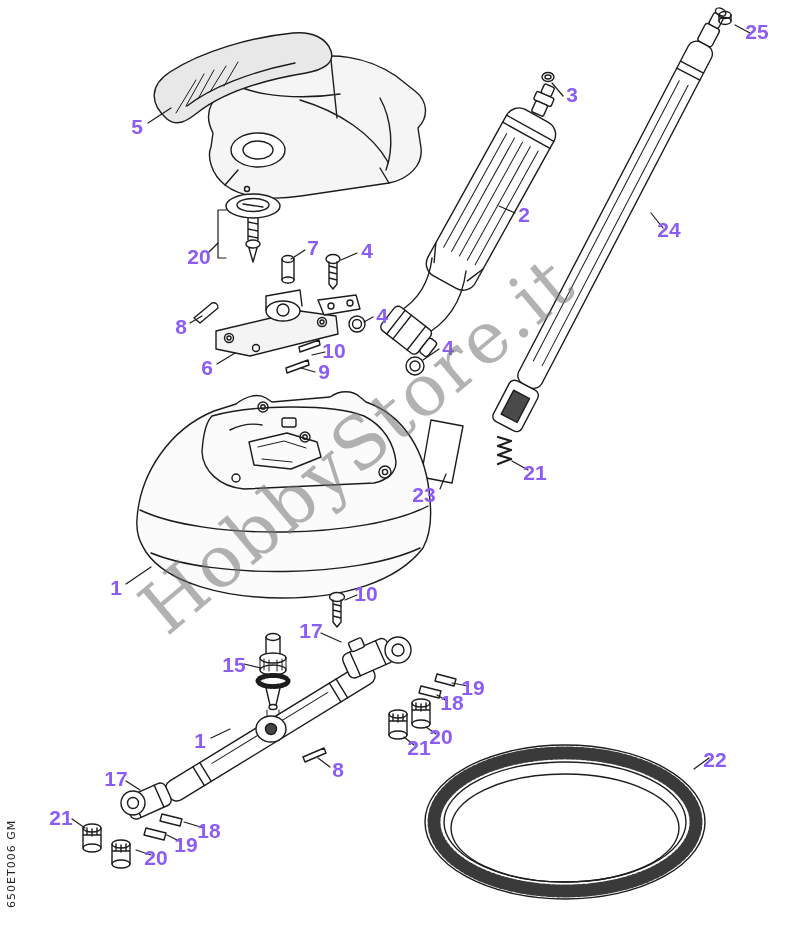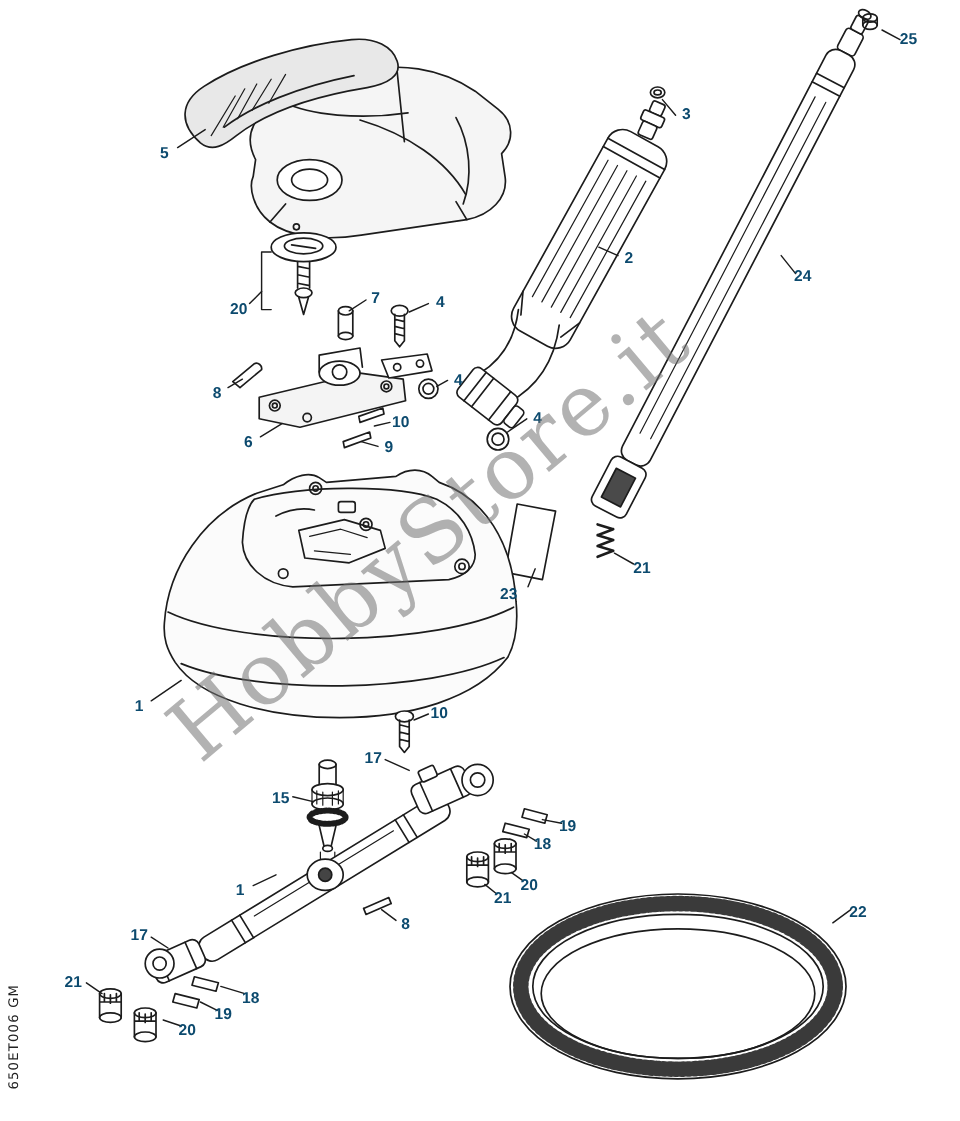--- a/index.html
+++ b/index.html
@@ -5,21 +5,21 @@
   * { margin:0; padding:0; box-sizing:border-box; }
   html,body { background:#ffffff; }
   .stage {
     position:relative; width:800px; height:934px; background:#fff;
     overflow:hidden; font-family:"Liberation Sans", sans-serif;
   }
   .stage > svg { position:absolute; left:0; top:0; }
   .lbl {
     position:absolute; transform:translate(-50%,-50%);
     font-family:"Liberation Sans", sans-serif;
-    font-weight:bold; font-size:13px; color:#0c4a6e;
+    font-weight:bold; font-size:21px; color:#8b5cf6;
     white-space:nowrap; z-index:3;
   }
   .watermark {
     position:absolute; left:77px; top:400px; width:560px; height:90px;
     line-height:90px; text-align:center; transform:rotate(-40deg);
     font-family:"DejaVu Serif", serif; font-size:72px; letter-spacing:2px;
     color:rgba(115,115,115,0.55); pointer-events:none; white-space:nowrap;
     z-index:5;
   }
   .plate-code {

